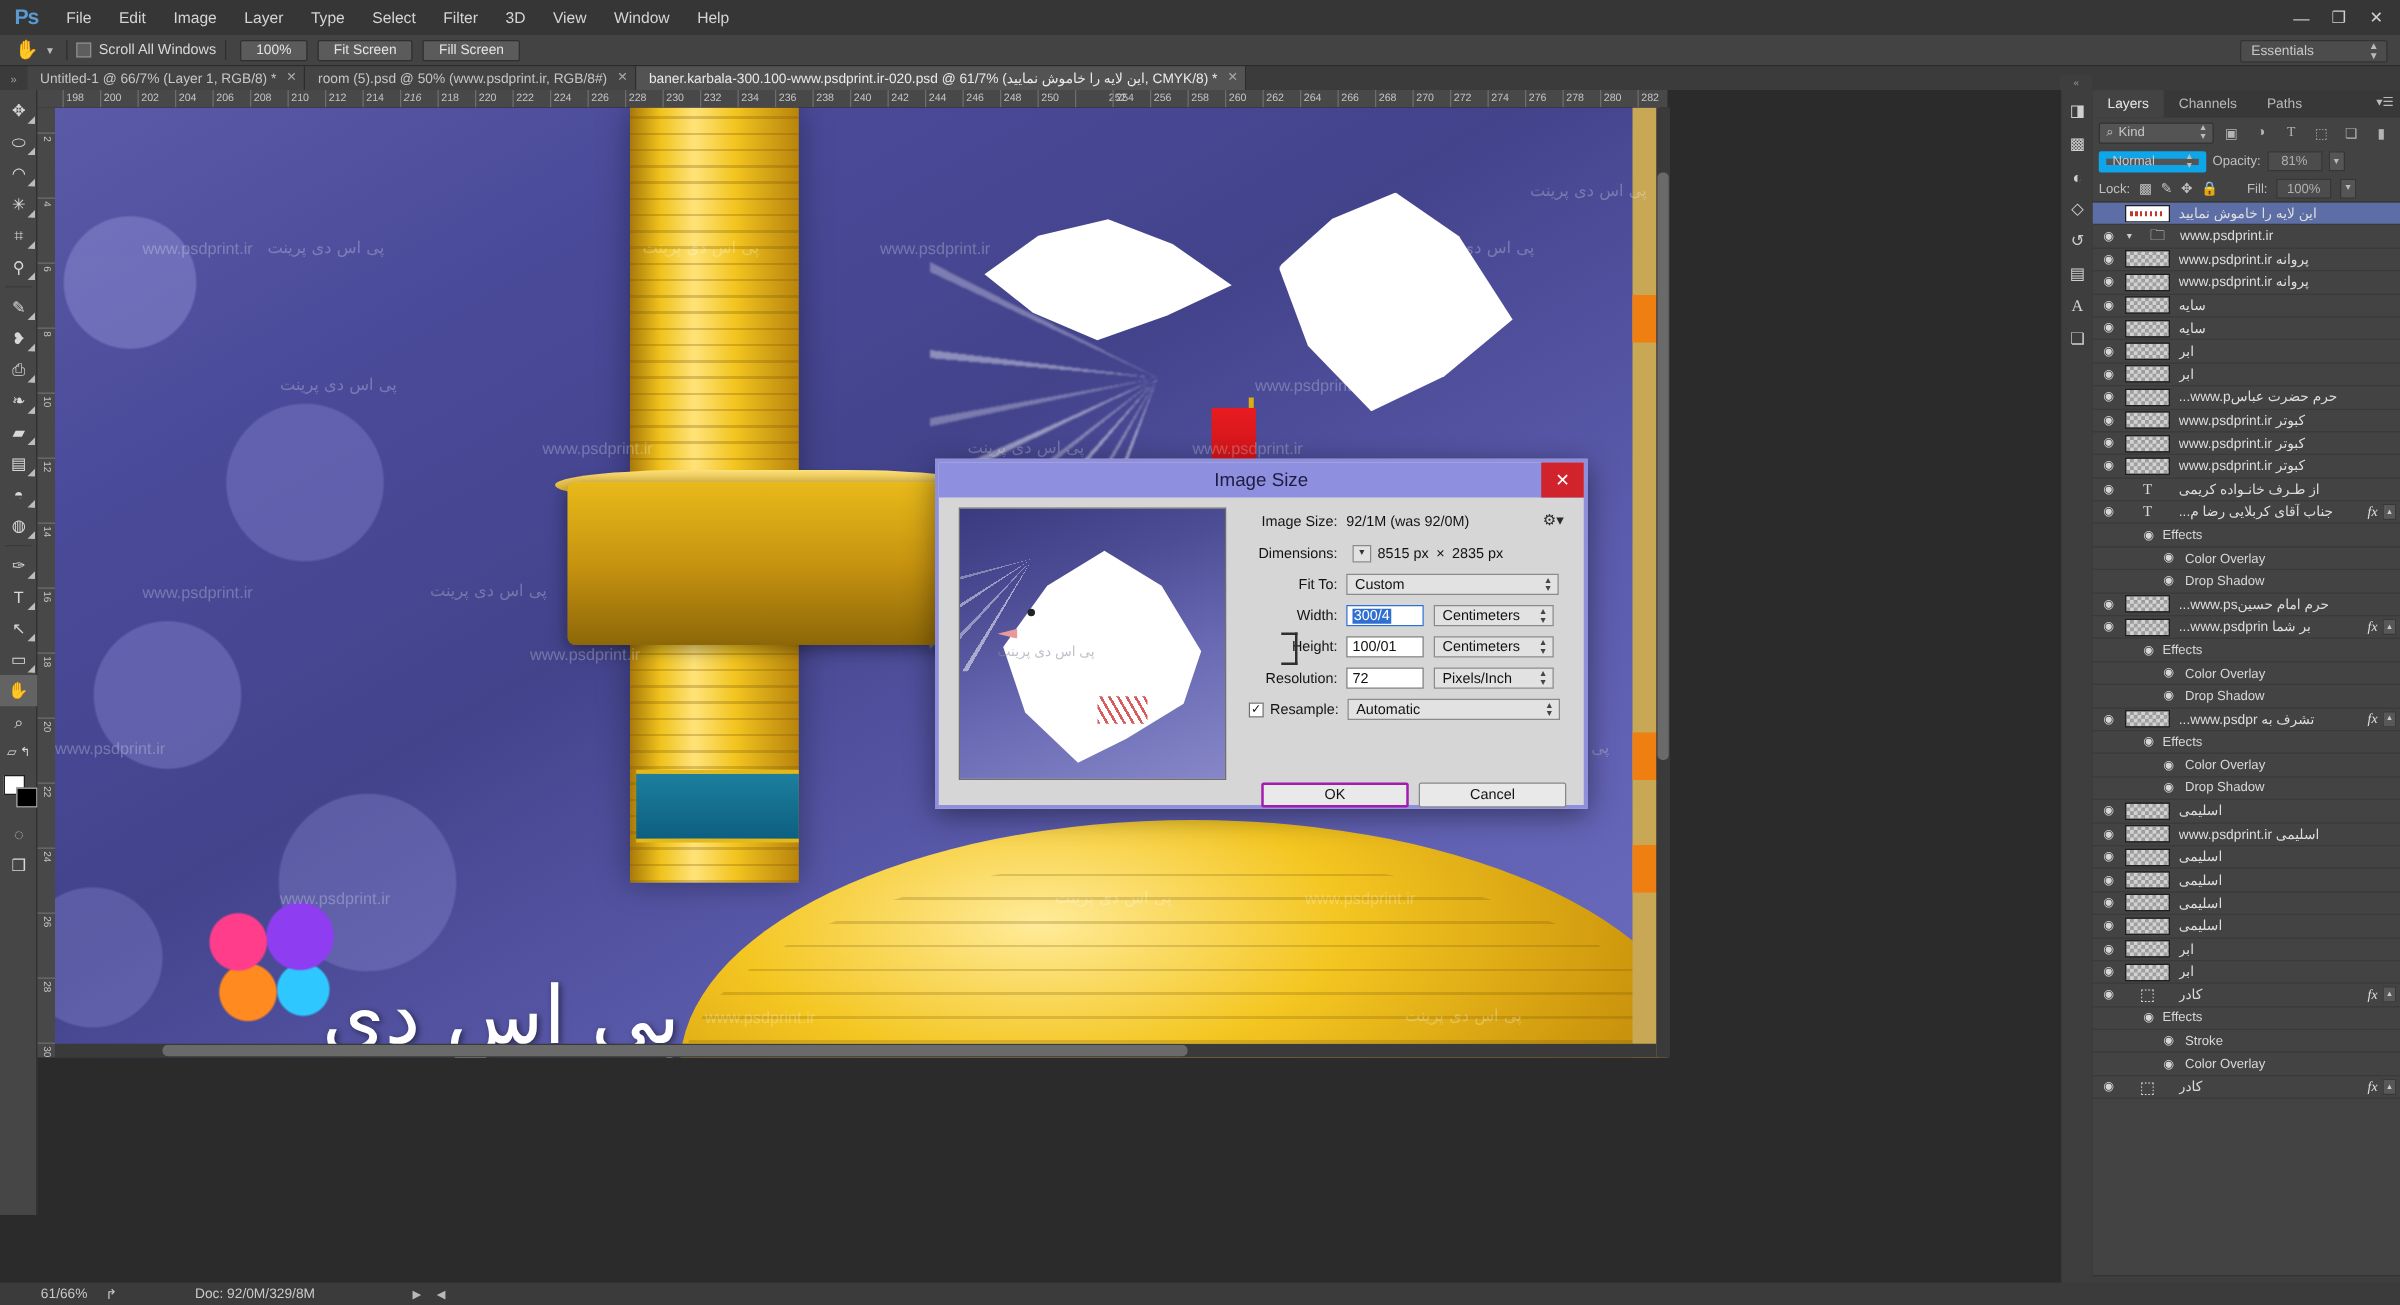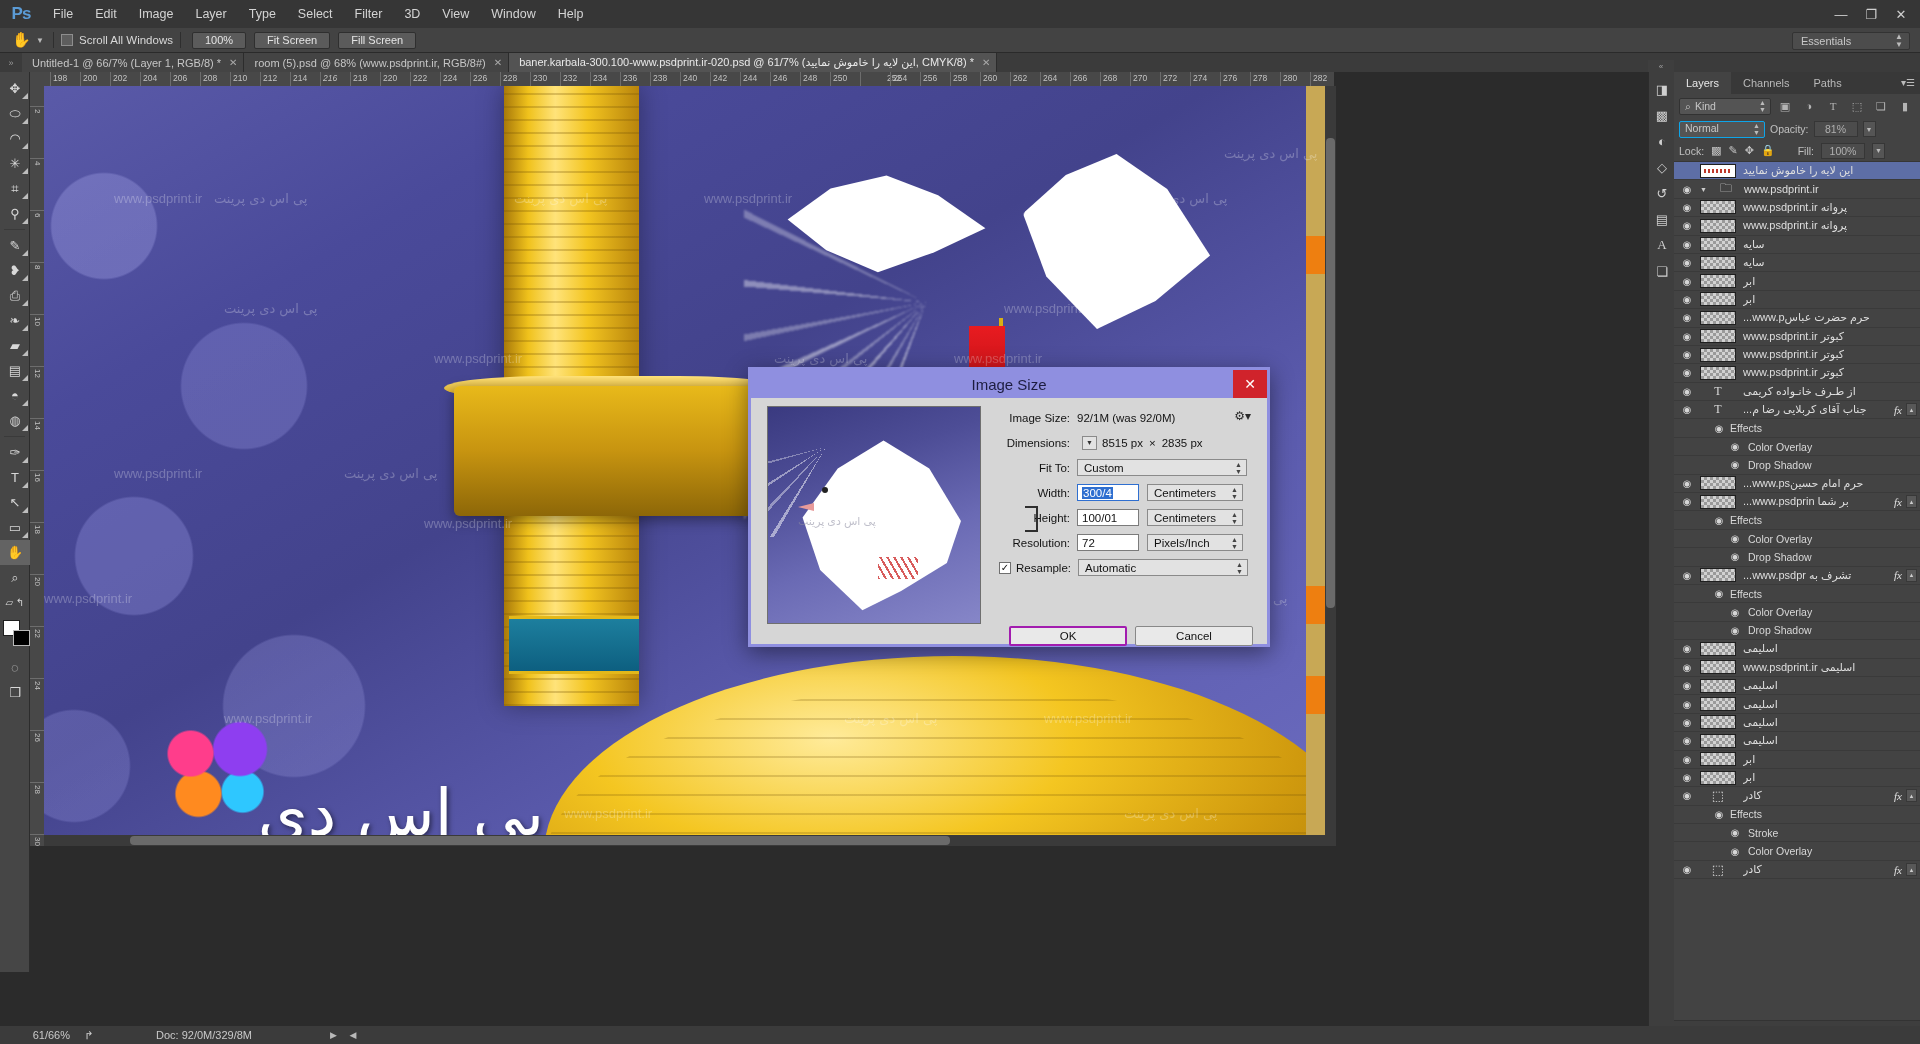--- a/index.html
+++ b/index.html
@@ -176,22 +176,22 @@
     color:#b9b9b9; font-size:11px; }
   .lp-tab.active { background:#434343; color:#e8e8e8; }
   .lp-menu { position:absolute; right:5px; top:5px; color:#bbb; font-size:10px; }
   .lp-filter { height:24px; display:flex; align-items:center; padding:0 5px; gap:4px; }
   .kind-box { width:92px; height:17px; background:#545454; border:1px solid #323232; border-radius:2px;
     display:flex; align-items:center; padding-left:5px; color:#c6c6c6; font-size:10.5px; gap:4px; position:relative; }
   .kind-arrows { position:absolute; right:4px; color:#bbb; font-size:7px; line-height:7px; }
   .f-icon { width:20px; height:18px; display:flex; align-items:center; justify-content:center;
     color:#b4b4b4; font-size:11px; }
   .lp-blend { height:22px; display:flex; align-items:center; padding:0 5px; gap:5px; }
-  .blend-sel { width:86px; height:17px; background:#545454; border:1px solid #0ea5e9; border-radius:2px;
-    color:#c9c9c9; font-size:10.5px; display:flex; padding-left:5px; position:relative; }
+  .blend-sel { width:86px; height:17px; background:#545454; border:6px solid #0ea5e9; border-radius:2px;
+    color:#c9c9c9; font-size:10.5px; display:flex; align-items:center; padding-left:5px; position:relative; }
   .lbl-sm { color:#c0c0c0; font-size:10.5px; }
   .val-box { width:44px; height:16px; background:#4c4c4c; border:1px solid #363636;
     color:#b0b0b0; font-size:10.5px; display:flex; align-items:center; justify-content:center; }
   .mini-arrow { width:13px; height:16px; background:#555; border:1px solid #363636;
     color:#bbb; font-size:7px; display:flex; align-items:center; justify-content:center; }
   .lp-lock { height:22px; display:flex; align-items:center; padding:0 5px; gap:7px;
     border-bottom:1px solid #363636; }
   .lock-i { color:#c2c2c2; font-size:11px; }
 
   .layer-list { flex:1; overflow:hidden; position:relative; }
@@ -320,21 +320,21 @@
     </div>
   </div>
 
   <div class="tabbar">
     <div class="tab-expand">»</div>
     <div class="tab">
       <span>Untitled-1 @ 66/7% (Layer 1, RGB/8) *</span>
       <span class="tab-close">✕</span>
     </div>
     <div class="tab">
-      <span>room (5).psd @ 68% (www.psdprint.ir, RGB/8#)</span>
+      <span>room (5).psd @ 50% (www.psdprint.ir, RGB/8#)</span>
       <span class="tab-close">✕</span>
     </div>
     <div class="tab active">
       <span>baner.karbala-300.100-www.psdprint.ir-020.psd  @  61/7%  (این لایه را خاموش نمایید, CMYK/8) *</span>
       <span class="tab-close">✕</span>
     </div>
   </div>
 
   <div class="toolbar">
     <div class="tool">✥</div>

